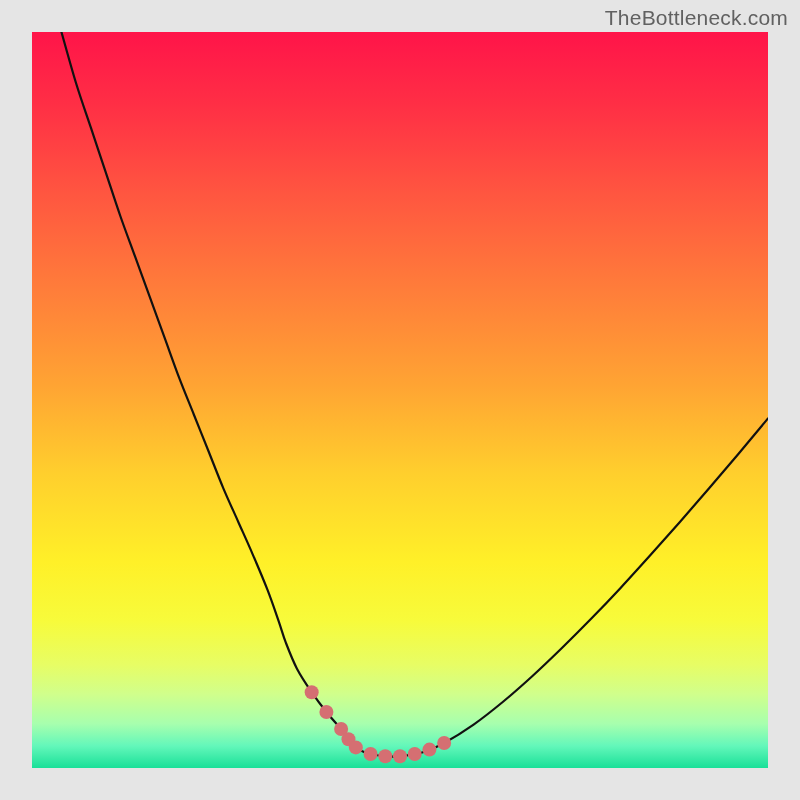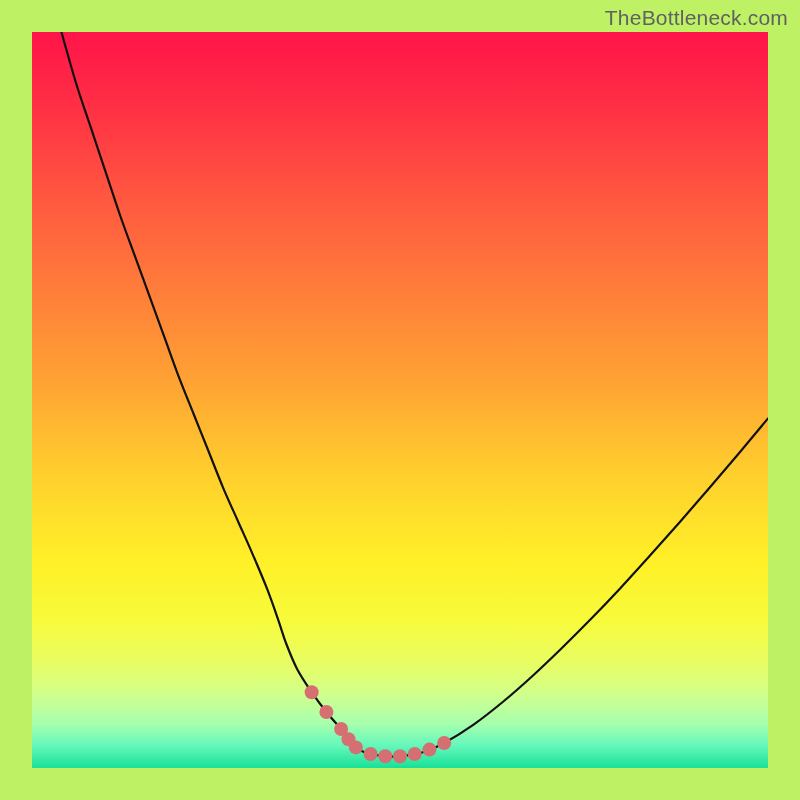--- a/index.html
+++ b/index.html
@@ -10,21 +10,21 @@
     background: #000;
     overflow: hidden;
     font-family: Arial, Helvetica, sans-serif;
   }
   .frame {
     position: absolute;
     top: 0;
     left: 0;
     width: 800px;
     height: 800px;
-    background: #bef264;
+    background: #e5e5e5;
   }
   .plot {
     position: absolute;
     top: 32px;
     left: 32px;
     width: 736px;
     height: 736px;
     overflow: hidden;
   }
   .gradient {

